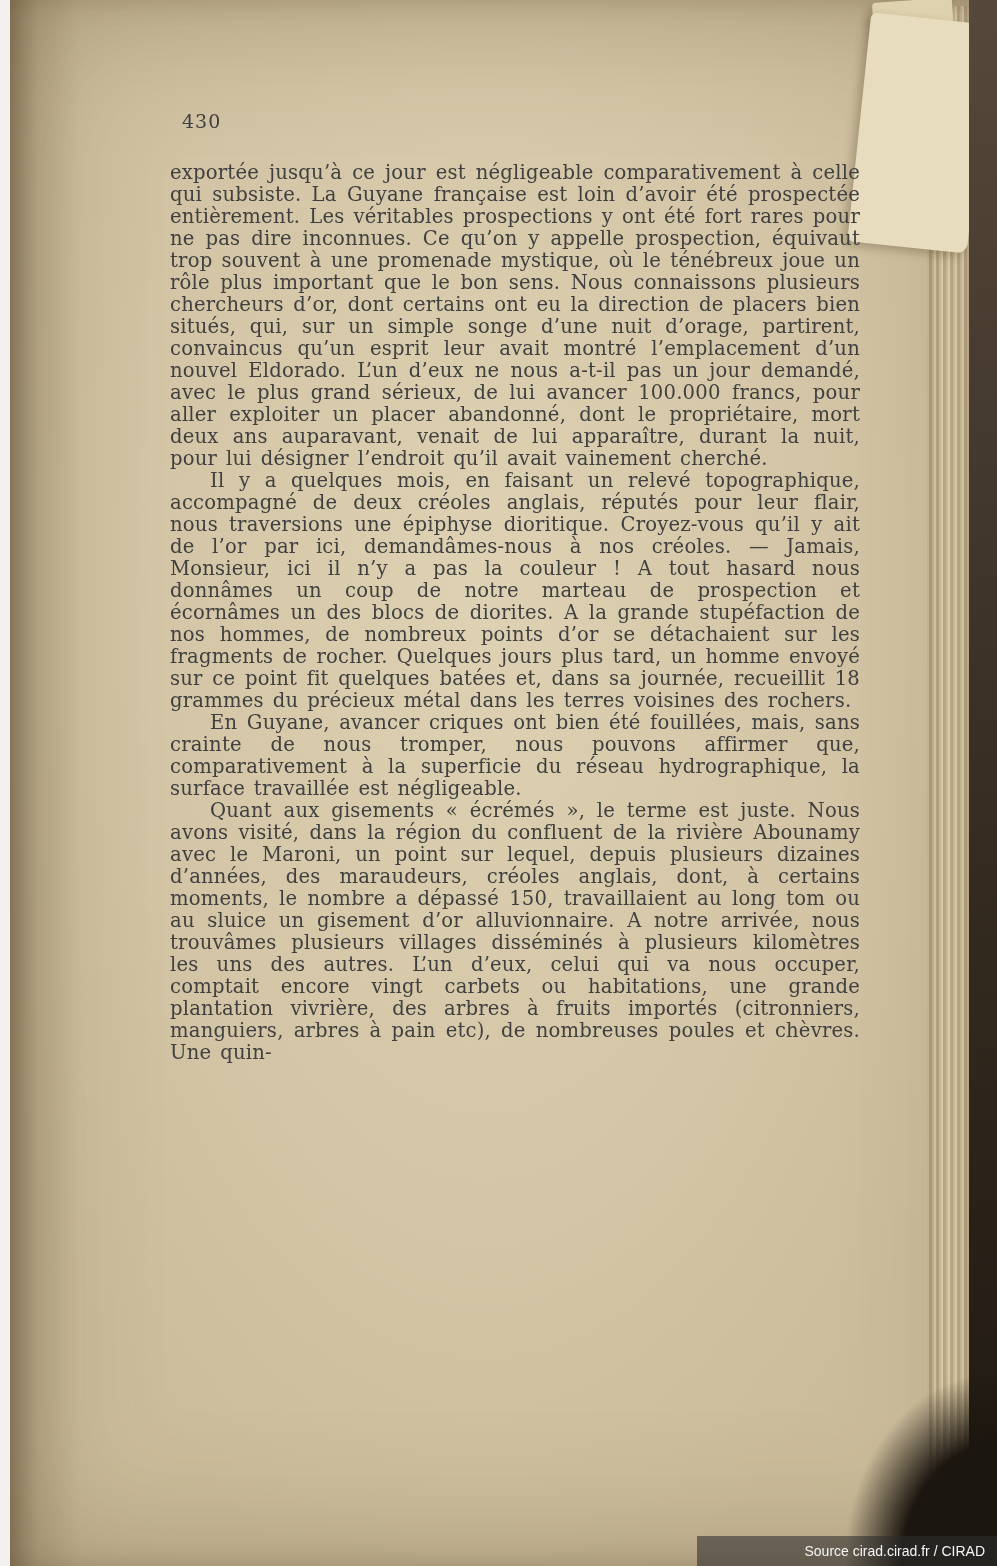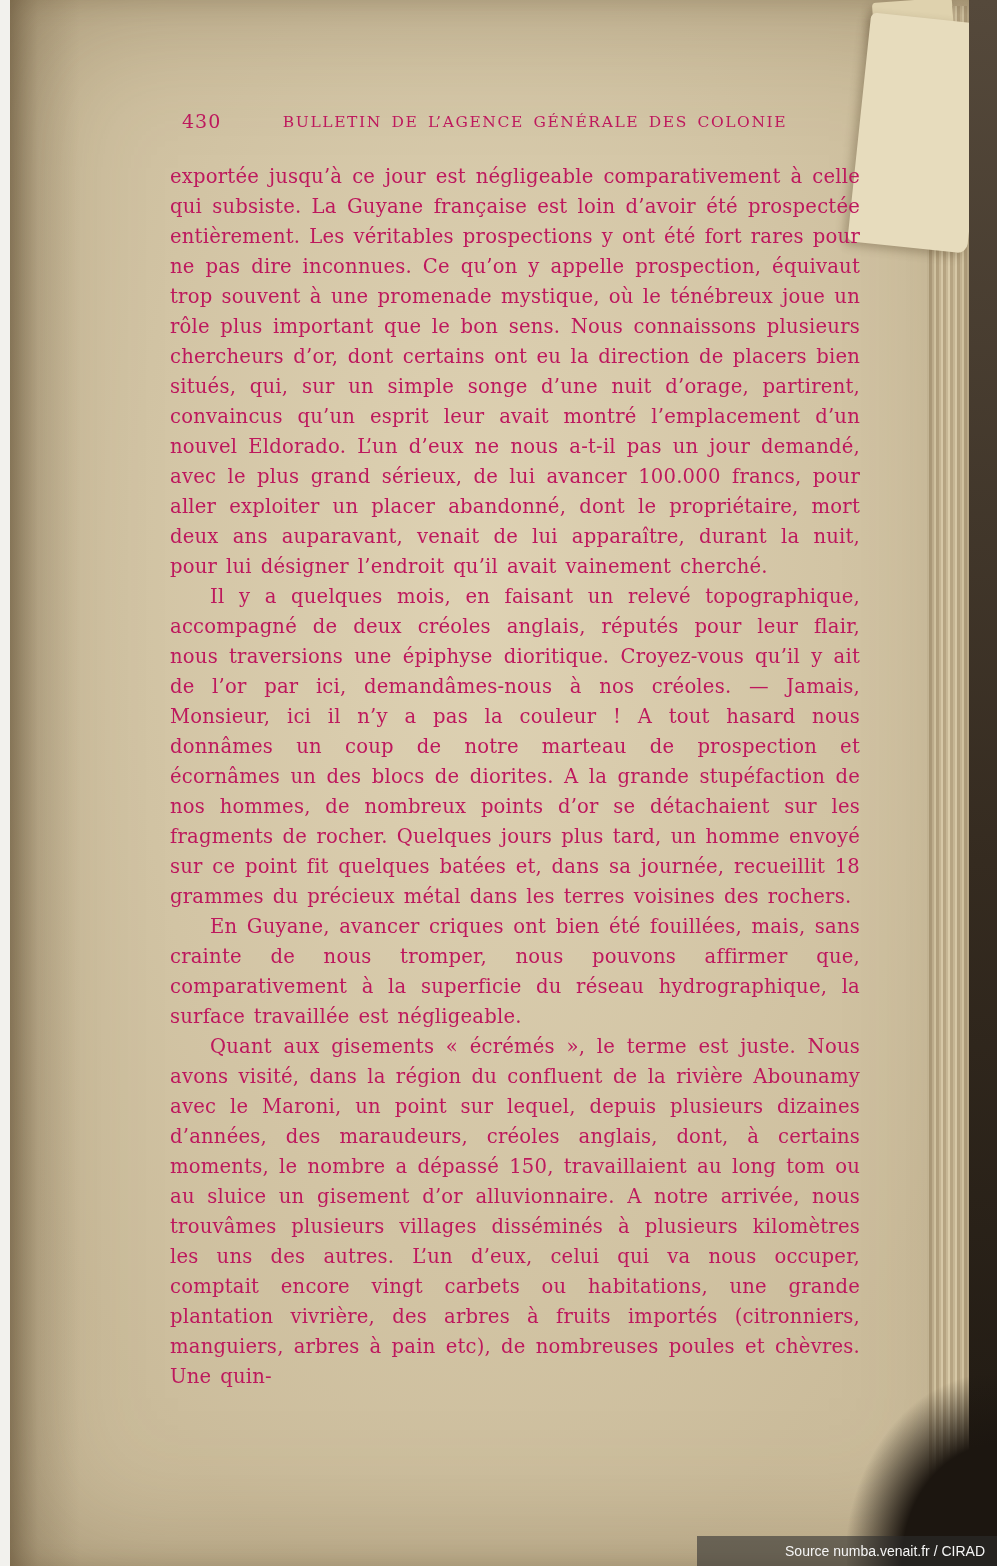--- a/index.html
+++ b/index.html
@@ -53,34 +53,34 @@
     box-shadow:-3px 3px 8px rgba(70,52,28,.25);
     border-radius:4px;
   }
   
   .scan-strip{
     position:absolute;left:0;top:0;bottom:0;width:10px;background:#f2f1ed;
   }
 
   
   .text-block{
-    position:absolute;left:170px;top:106px;width:690px;color:#be185d;
+    position:absolute;left:170px;top:106px;width:690px;color:#404040;
   }
   .header-row{
     position:relative;height:34px;margin-bottom:22px;
   }
   .pagenum{
     position:absolute;left:12px;top:4px;font-size:19px;letter-spacing:1px;
   }
   .header-title{
     position:absolute;left:60px;right:20px;top:7px;text-align:center;
     font-size:15.5px;letter-spacing:1.6px;word-spacing:3px;white-space:nowrap;
   }
   .body-text p{
-    margin:0;font-size:19.6px;line-height:30px;text-align:justify;
+    margin:0;font-size:19.6px;line-height:22px;text-align:justify;
     text-indent:40px;letter-spacing:.2px;word-spacing:2.5px;
   }
   .body-text p.noindent{text-indent:0;}
 
   
   .watermark{
     position:absolute;right:0;bottom:0;height:30px;width:300px;
     background:rgba(45,45,45,.58);
     display:flex;align-items:center;justify-content:flex-end;
     padding-right:12px;box-sizing:border-box;
@@ -98,25 +98,24 @@
 <div class="page-edges"></div>
 <div class="corner-b"></div>
 <div class="corner-a"></div>
 <div class="cover"></div>
 <div class="cover-corner"></div>
 <div class="scan-strip"></div>
 
 <div class="text-block">
   <div class="header-row">
     <span class="pagenum">430</span>
-    <span class="header-title">BULLETIN DE L’AGENCE GÉNÉRALE DES COLONIE</span>
   </div>
   <div class="body-text">
     <p class="noindent">exportée jusqu’à ce jour est négligeable comparativement à celle qui subsiste. La Guyane française est loin d’avoir été prospectée entièrement. Les véritables prospections y ont été fort rares pour ne pas dire inconnues. Ce qu’on y appelle prospection, équivaut trop souvent  à une promenade mystique, où le ténébreux joue un rôle plus important que le bon sens. Nous connaissons plusieurs chercheurs d’or, dont certains ont eu la direction de placers bien situés, qui, sur un simple songe d’une nuit d’orage, partirent, convaincus qu’un esprit leur avait montré l’emplacement d’un nouvel Eldorado. L’un d’eux ne nous a-t-il pas un jour demandé, avec le plus grand sérieux, de lui avancer 100.000 francs, pour aller exploiter un placer abandonné, dont le propriétaire, mort deux ans auparavant, venait de lui apparaître, durant la nuit, pour lui désigner l’endroit qu’il avait vainement cherché.</p>
     <p>Il y a quelques mois, en faisant un relevé topographique, accompagné de deux créoles anglais, réputés pour leur flair, nous traversions une épiphyse dioritique. Croyez-vous qu’il y ait de l’or par ici, demandâmes-nous à nos créoles. — Jamais, Monsieur, ici il n’y a pas la couleur ! A tout hasard nous donnâmes un coup de notre marteau de prospection et écornâmes un des blocs de diorites. A la grande stupéfaction de nos hommes, de nombreux points d’or se détachaient sur les fragments de rocher. Quelques jours plus tard, un homme envoyé sur ce point fit quelques batées et, dans sa journée, recueillit 18 grammes du précieux métal dans les terres voisines des rochers.</p>
     <p>En Guyane, avancer criques ont bien été fouillées, mais, sans crainte de nous tromper, nous pouvons affirmer que, comparativement à la superficie du réseau hydrographique, la surface travaillée est négligeable.</p>
     <p>Quant aux gisements « écrémés », le terme est juste. Nous avons visité, dans la région du confluent de la rivière Abounamy avec le Maroni, un point sur lequel, depuis plusieurs dizaines d’années, des maraudeurs, créoles anglais, dont, à certains moments, le nombre a dépassé 150, travaillaient au long tom ou au sluice un gisement d’or alluvionnaire. A notre arrivée, nous trouvâmes plusieurs villages disséminés à plusieurs kilomètres les uns des autres. L’un d’eux, celui qui va nous occuper, comptait encore vingt carbets ou habitations, une grande plantation vivrière, des arbres à fruits importés (citronniers, manguiers, arbres à pain etc), de nombreuses poules et chèvres. Une quin-</p>
   </div>
 </div>
 
 <div class="watermark">
-  <span>Source numba.venait.fr / CIRAD</span>
+  <span>Source cirad.cirad.fr / CIRAD</span>
 </div>
 
 </body></html>

